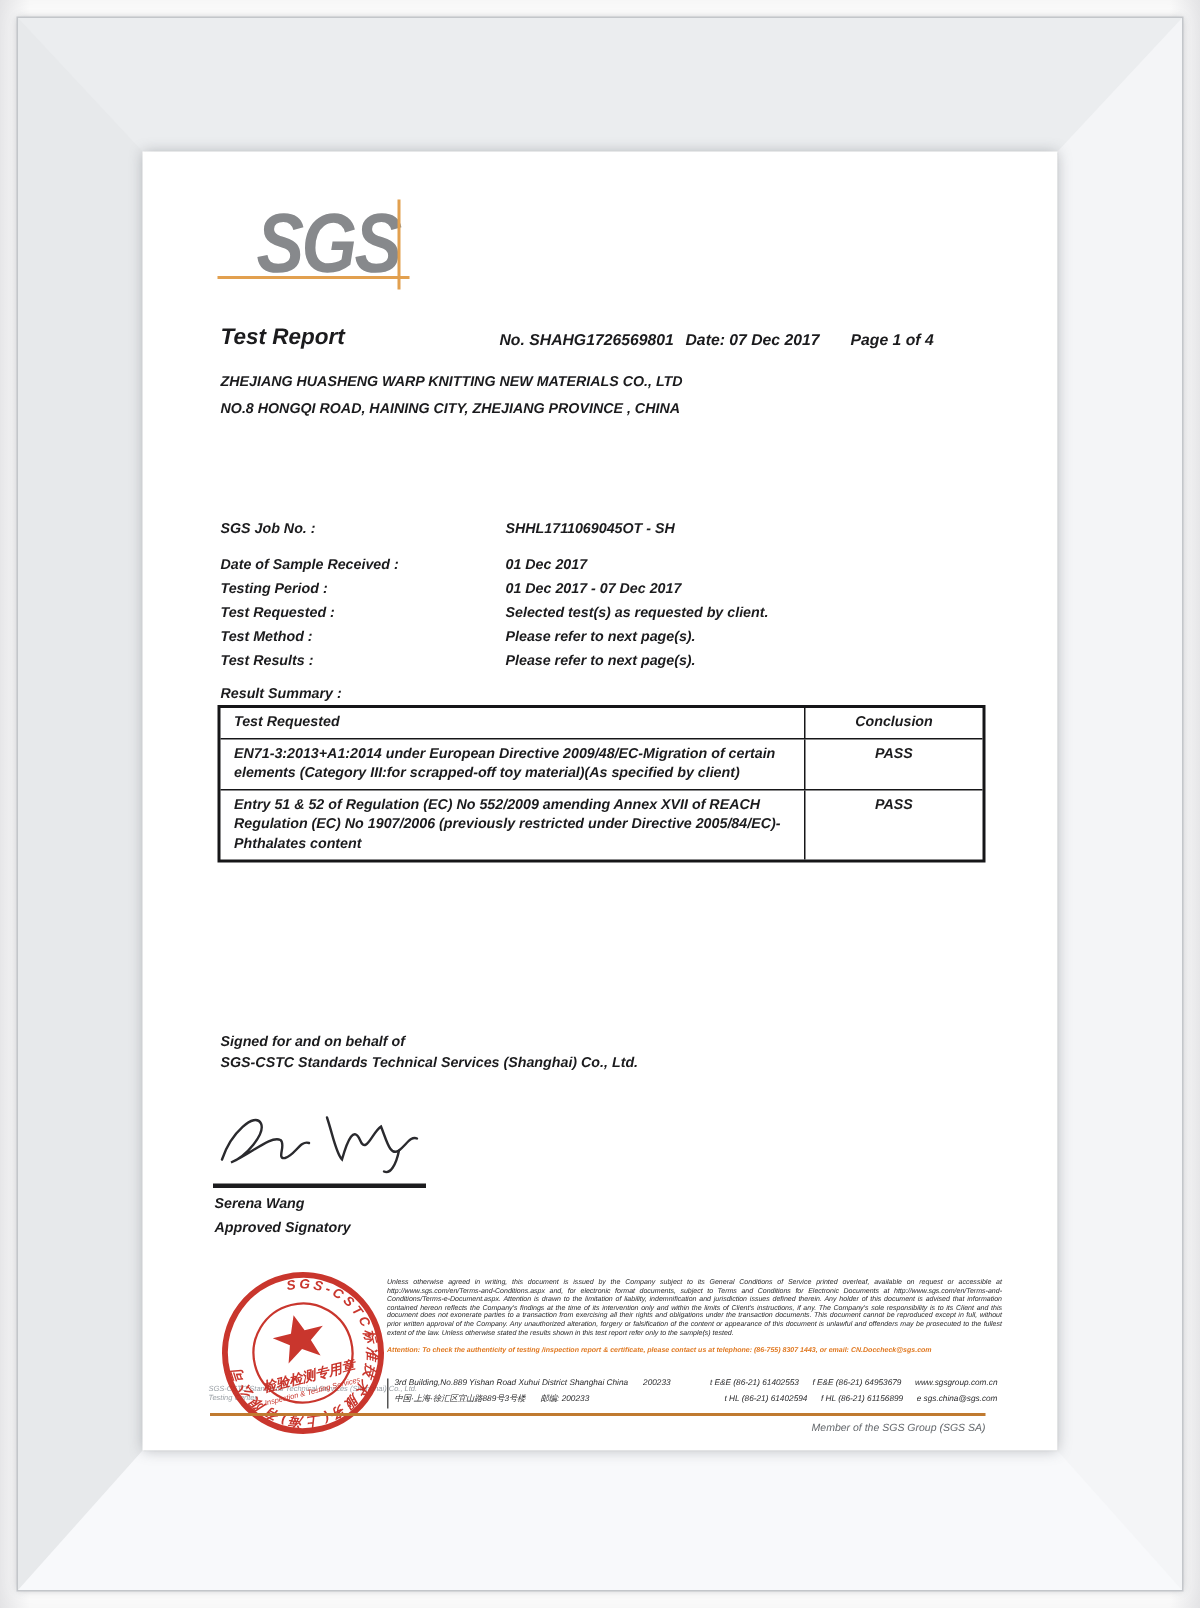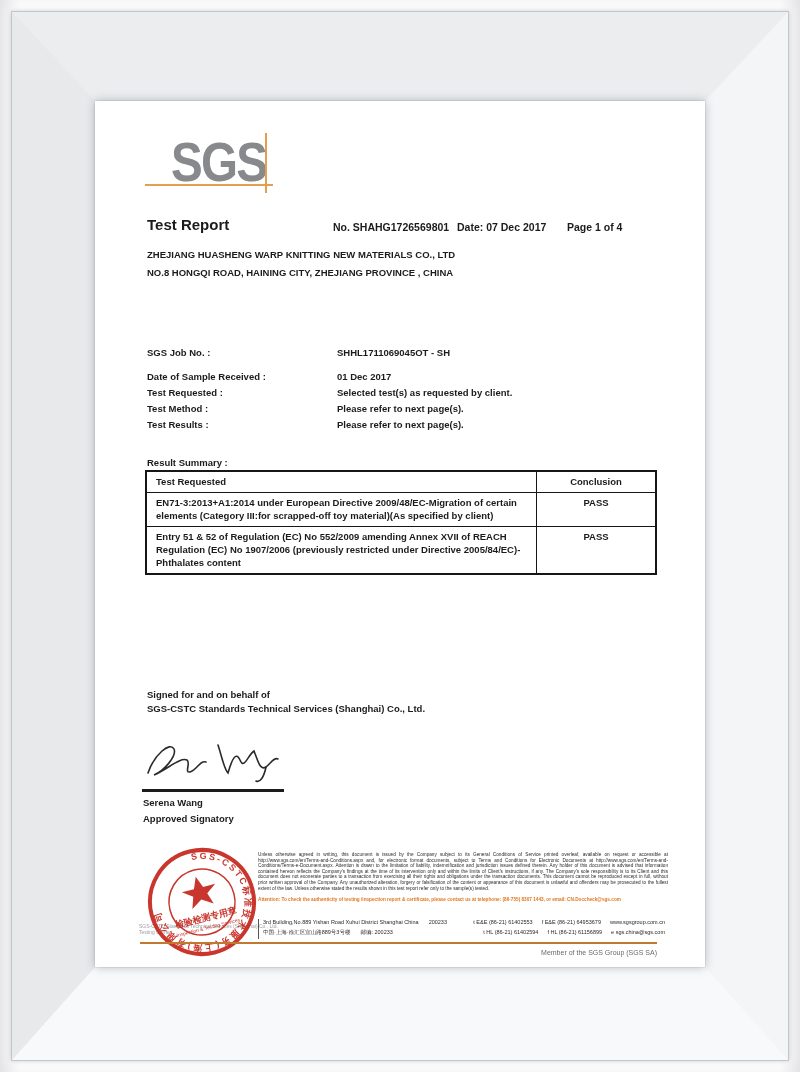--- a/index.html
+++ b/index.html
@@ -17,20 +17,21 @@
     border-top-color:#ebedef; border-left-color:#e7e9eb;
     border-right-color:#f4f5f7; border-bottom-color:#f8f9fb;
     outline:1px solid #c3c6ca;
     box-shadow:0 0 5px rgba(110,115,122,0.45);
     background:#fff;
   }
   .doc {
     position:relative; width:100%; height:100%; background:#ffffff;
     box-shadow:0 0 9px rgba(90,95,102,0.40), 0 0 1px rgba(90,95,102,0.55);
     color:#1b1b1d;
+    font-style:italic;
   }
   .abs { position:absolute; }
 
   
   .logo-text { left:76px; top:33px; font-size:56px; font-weight:700; line-height:1;
     color:#87898c; letter-spacing:-2px; transform:scaleX(.85); transform-origin:left top; }
   .logo-hline { left:50px; top:83px; width:128px; height:2px; background:#e2a04f; }
   .logo-vline { left:170px; top:32px; width:2px; height:60px; background:#e2a04f; }
 
   
@@ -102,20 +103,24 @@
       <div class="abs fields">
         <div class="field">
           <span class="lab">SGS Job No. :</span>
           <span>SHHL1711069045OT - SH</span>
         </div>
         <div class="field">
           <span class="lab">Date of Sample Received :</span>
           <span>01 Dec 2017</span>
         </div>
         <div class="field">
+          <span class="lab">Testing Period :</span>
+          <span>01 Dec 2017 - 07 Dec 2017</span>
+        </div>
+        <div class="field">
           <span class="lab">Test Requested :</span>
           <span>Selected test(s) as requested by client.</span>
         </div>
         <div class="field">
           <span class="lab">Test Method :</span>
           <span>Please refer to next page(s).</span>
         </div>
         <div class="field">
           <span class="lab">Test Results :</span>
           <span>Please refer to next page(s).</span>

